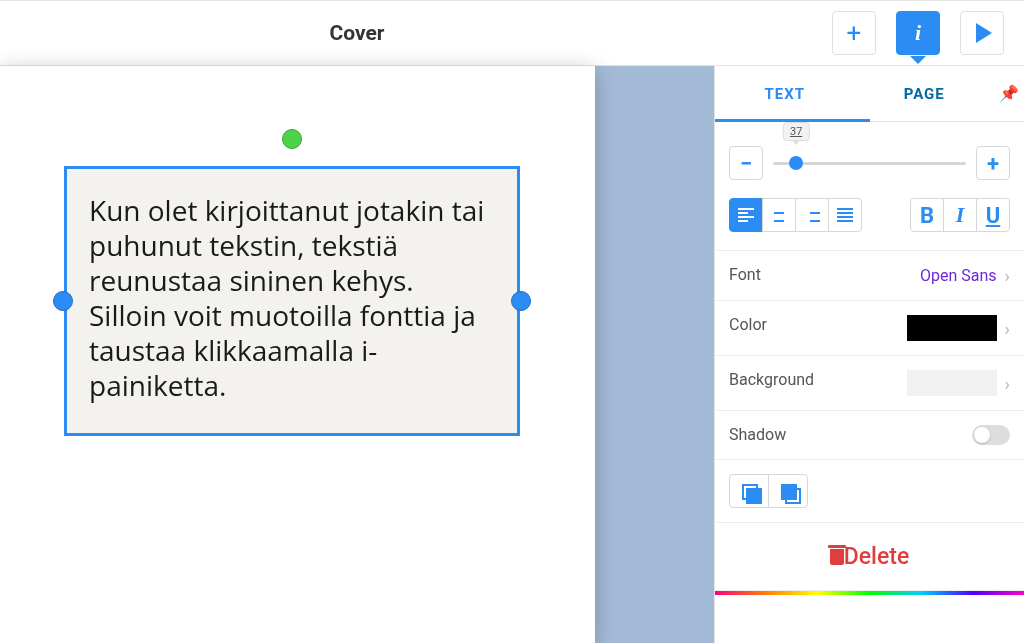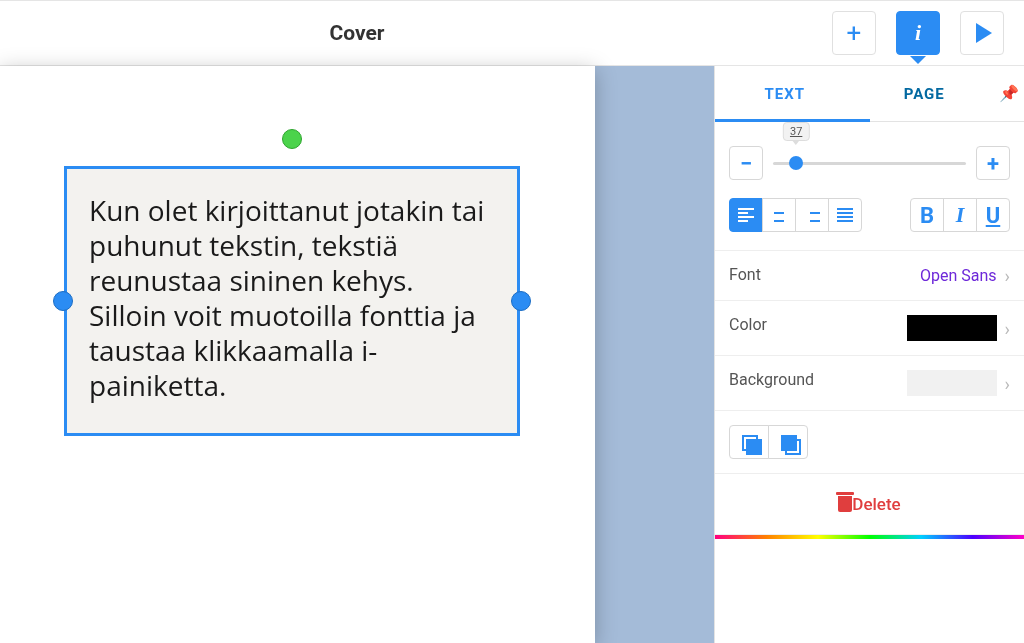--- a/index.html
+++ b/index.html
@@ -247,21 +247,21 @@
   .swatch.none{background:#f1f1f1;}
   .toggle{
     width:38px;height:20px;border-radius:10px;background:#ddd;position:relative;
   }
   .toggle::after{
     content:"";position:absolute;left:2px;top:2px;width:16px;height:16px;border-radius:50%;background:#fff;box-shadow:0 1px 2px rgba(0,0,0,.2);
   }
   .move-btns{display:flex;gap:0;}
   .move-btns .sq-btn{width:40px;}
   .delete-row{
-    text-align:center;padding:20px;color:#e03e3e;font-weight:500;font-size:17px;
+    text-align:center;padding:20px;color:#e03e3e;font-weight:500;font-size:23px;
     display:flex;align-items:center;justify-content:center;
     cursor:pointer;
     border-bottom:1px solid #eee;
   }
   .trash-icon{width:14px;height:16px;background:#e03e3e;position:relative;border-radius:0 0 2px 2px;}
   .trash-icon::before{content:"";position:absolute;top:-4px;left:-2px;right:-2px;height:3px;background:#e03e3e;border-radius:1px;}
   .rainbow{
     height:4px;
     background:linear-gradient(90deg,#ff0080,#ff8000,#ffff00,#00ff00,#00cfff,#4b00ff,#ff00c8);
   }
@@ -381,20 +381,24 @@
     </div>
 
     <div class="prop-row">
       <span>Background</span>
       <span style="display:flex;align-items:center">
         <span class="swatch none"></span>
         <span class="chev">›</span>
       </span>
     </div>
 
+    <div class="prop-row">
+      <span>Shadow</span>
+      <span class="toggle"></span>
+    </div>
 
     <div class="prop-row">
       <span class="move-btns btn-group">
         <span class="sq-btn send-back">
             <span class="layer-ico"></span>
           </span>
         <span class="sq-btn bring-front">
             <span class="layer-ico"></span>
           </span>
       </span>

